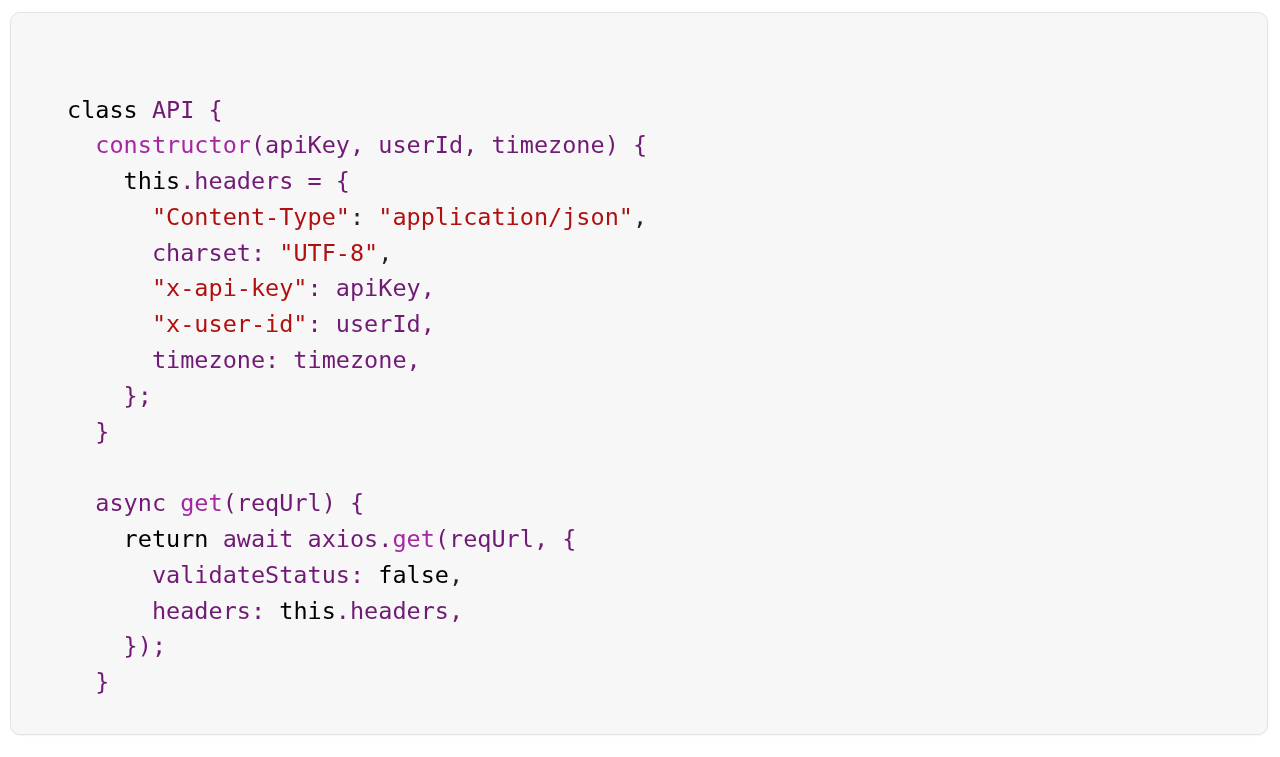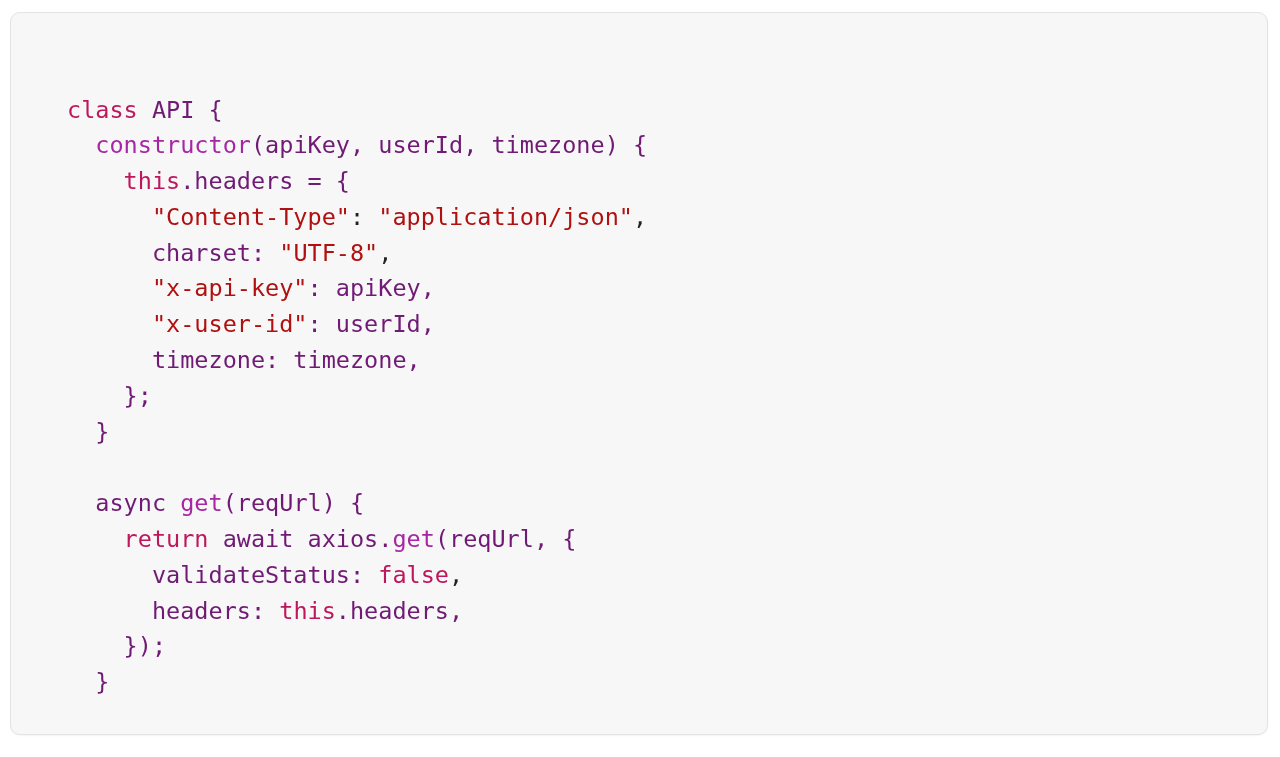--- a/index.html
+++ b/index.html
@@ -46,21 +46,21 @@
     display: block;
     height: 35.8px;
     white-space: pre;
   }
 
   .code-line.blank {
     height: 35.8px;
   }
 
   
-  .tok-kw       { color: #be185d; }   
+  .tok-kw       { color: #000000; }   
   .tok-fn       { color: #a626a4; text-align: center; }   
   .tok-str      { color: #b01010; }   
   .tok-plain    { color: #701a75; }   
   .tok-punct    { color: #1f2328; }
 </style>
 </head>
 <body>
 
 <div id="snippet-card">
   <pre id="code-block"><code><span class="code-line"><span class="tok-kw">class</span><span class="tok-plain"> API {</span></span><span class="code-line"><span class="tok-plain">  </span><span class="tok-fn">constructor</span><span class="tok-plain">(apiKey, userId, timezone) {</span></span><span class="code-line"><span class="tok-plain">    </span><span class="tok-kw">this</span><span class="tok-plain">.headers = {</span></span><span class="code-line"><span class="tok-plain">      </span><span class="tok-str">"Content-Type"</span><span class="tok-punct">: </span><span class="tok-str">"application/json"</span><span class="tok-punct">,</span></span><span class="code-line"><span class="tok-plain">      </span><span class="tok-plain">charset: </span><span class="tok-str">"UTF-8"</span><span class="tok-punct">,</span></span><span class="code-line"><span class="tok-plain">      </span><span class="tok-str">"x-api-key"</span><span class="tok-plain">: apiKey,</span></span><span class="code-line"><span class="tok-plain">      </span><span class="tok-str">"x-user-id"</span><span class="tok-plain">: userId,</span></span><span class="code-line"><span class="tok-plain">      </span><span class="tok-plain">timezone: timezone,</span></span><span class="code-line"><span class="tok-plain">    };</span></span><span class="code-line"><span class="tok-plain">  }</span></span><span class="code-line blank"> </span><span class="code-line"><span class="tok-plain">  </span><span class="tok-plain">async </span><span class="tok-fn">get</span><span class="tok-plain">(reqUrl) {</span></span><span class="code-line"><span class="tok-plain">    </span><span class="tok-kw">return</span><span class="tok-plain"> await axios.</span><span class="tok-fn">get</span><span class="tok-plain">(reqUrl, {</span></span><span class="code-line"><span class="tok-plain">      </span><span class="tok-plain">validateStatus: </span><span class="tok-kw">false</span><span class="tok-punct">,</span></span><span class="code-line"><span class="tok-plain">      </span><span class="tok-plain">headers: </span><span class="tok-kw">this</span><span class="tok-plain">.headers,</span></span><span class="code-line"><span class="tok-plain">    });</span></span><span class="code-line"><span class="tok-plain">  }</span></span></code></pre>

